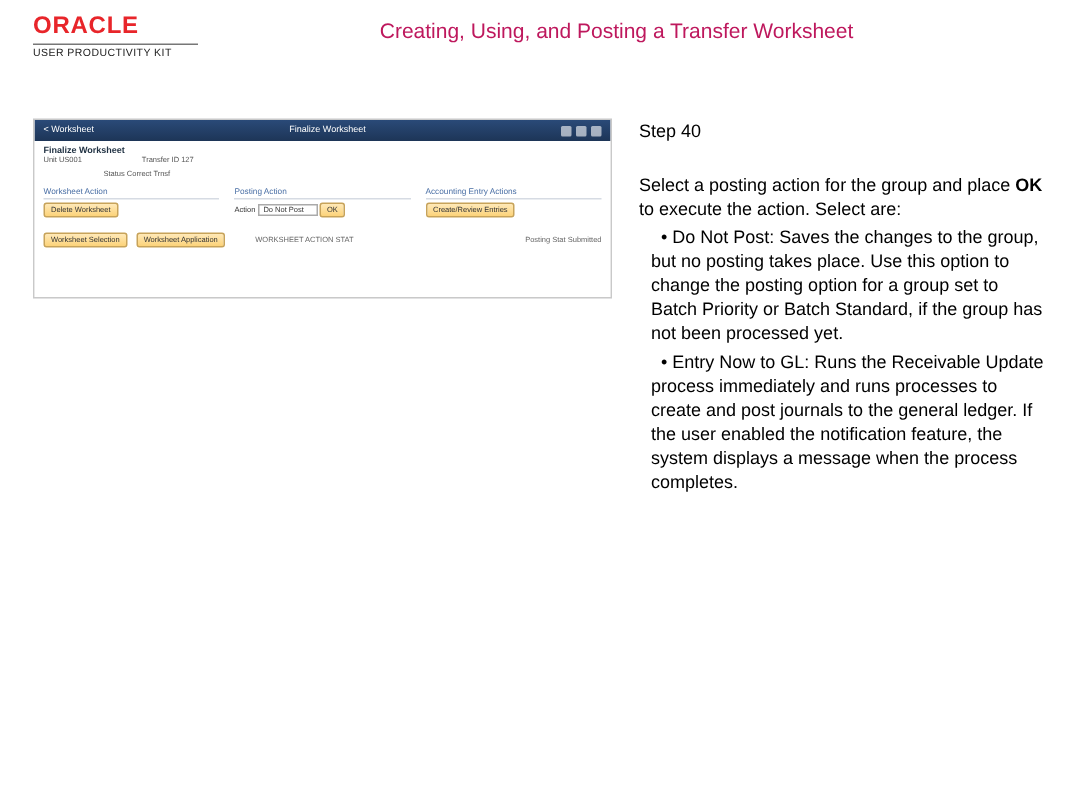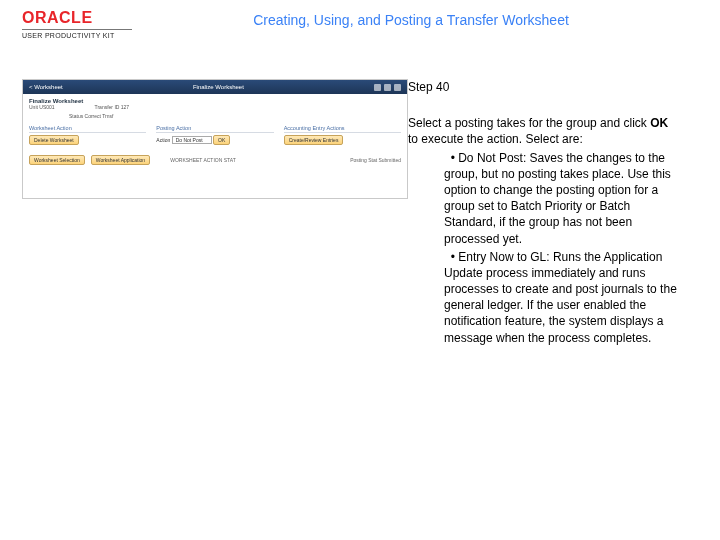--- a/index.html
+++ b/index.html
@@ -38,27 +38,28 @@
   }
   .upk-text {
     font-size: 7px;
     color: #222;
     letter-spacing: 0.3px;
   }
   .title {
     flex: 1;
     text-align: center;
     font-size: 14px;
-    color: #3b82f6;
+    color: #be185d;
     padding-top: 2px;
     padding-right: 30px;
   }
   .content {
     display: flex;
     padding: 34px 20px 0 22px;
+    gap: 18px;
   }
   .left {
     width: 386px;
   }
   .app-shell {
     border: 1px solid #c9c9c9;
     background: #f7f8f9;
     height: 120px;
     width: 100%;
     position: relative;
@@ -106,21 +107,21 @@
   .footer-row{ display:flex; gap:6px; margin-top:10px; align-items:center;}
   .right {
     width: 270px;
     font-size: 12px;
     color: #000;
     line-height: 1.35;
   }
   .step-label { margin-bottom: 20px; }
   .instr p { margin-bottom: 2px; }
   .bold { font-weight: bold; }
-  .bullet-line { padding-left: 8px; margin-left: 28px; }
+  .bullet-line { padding-left: 8px; }
 </style>
 </head>
 <body>
 
 <div class="header">
   <div class="logo-block">
     <div class="oracle-logo">ORACLE</div>
     <div class="logo-rule"></div>
     <div class="upk-text">USER PRODUCTIVITY KIT</div>
   </div>
@@ -176,19 +177,19 @@
           <span style="margin-left:auto;color:#666;">Posting Stat  Submitted</span>
         </div>
       </div>
     </div>
   </div>
 
   <div class="right">
     <div class="step-label">Step 40</div>
     <div class="instr">
       <p>
-        <span>Select a posting takes for the group and click </span><span class="bold">OK</span><span> to execute the action. Select are:</span>
+        <span>Select a posting action for the group and place </span><span class="bold">OK</span><span> to execute the action. Select are:</span>
       </p>
       <p class="bullet-line">&nbsp;&nbsp;• <span>Do Not Post:</span><span> Saves the changes to the group, but no posting takes place. Use this option to change the posting option for a group set to Batch Priority or Batch Standard, if the group has not been processed yet.</span></p>
-      <p class="bullet-line">&nbsp;&nbsp;• <span>Entry Now to GL:</span><span> Runs the Application Update process immediately and runs processes to create and post journals to the general ledger. If the user enabled the notification feature, the system displays a message when the process completes.</span></p>
+      <p class="bullet-line">&nbsp;&nbsp;• <span>Entry Now to GL:</span><span> Runs the Receivable Update process immediately and runs processes to create and post journals to the general ledger. If the user enabled the notification feature, the system displays a message when the process completes.</span></p>
     </div>
   </div>
 </div>
 
 </body></html>

